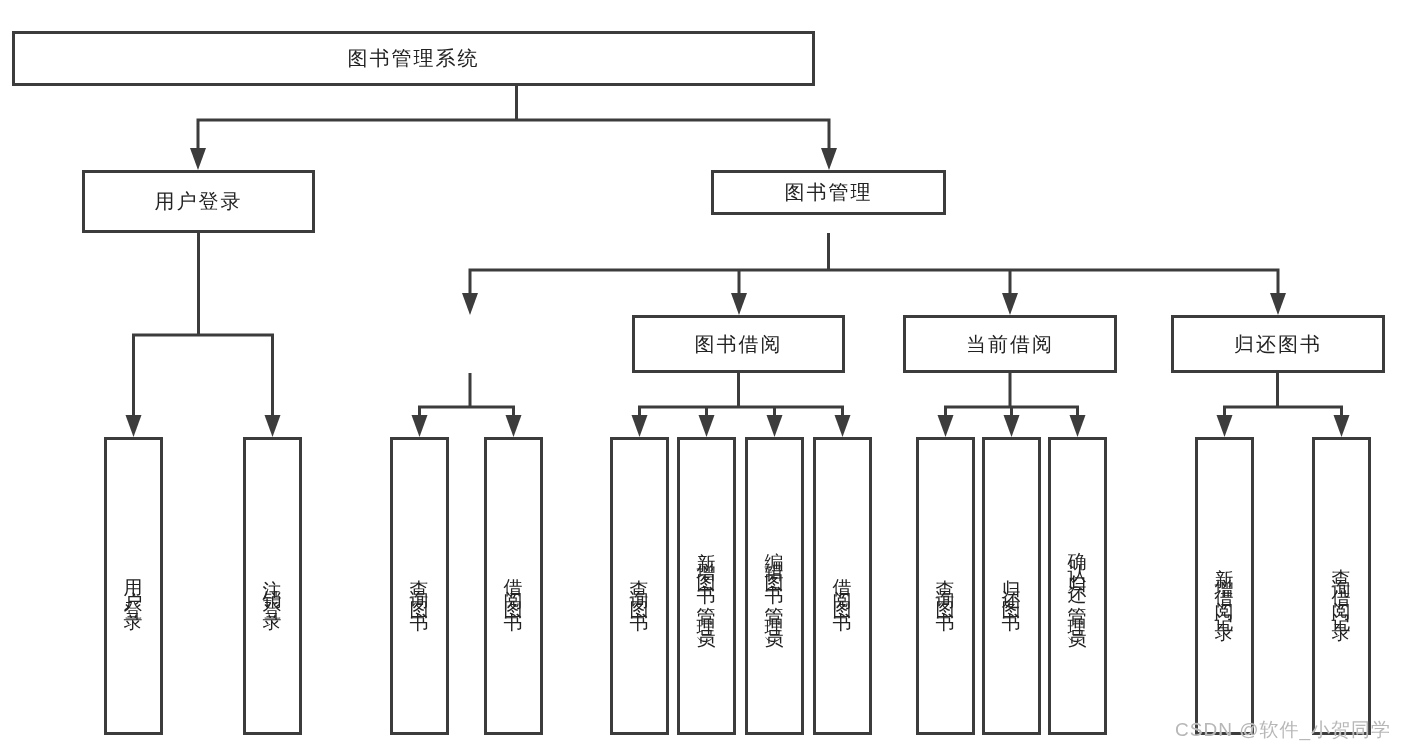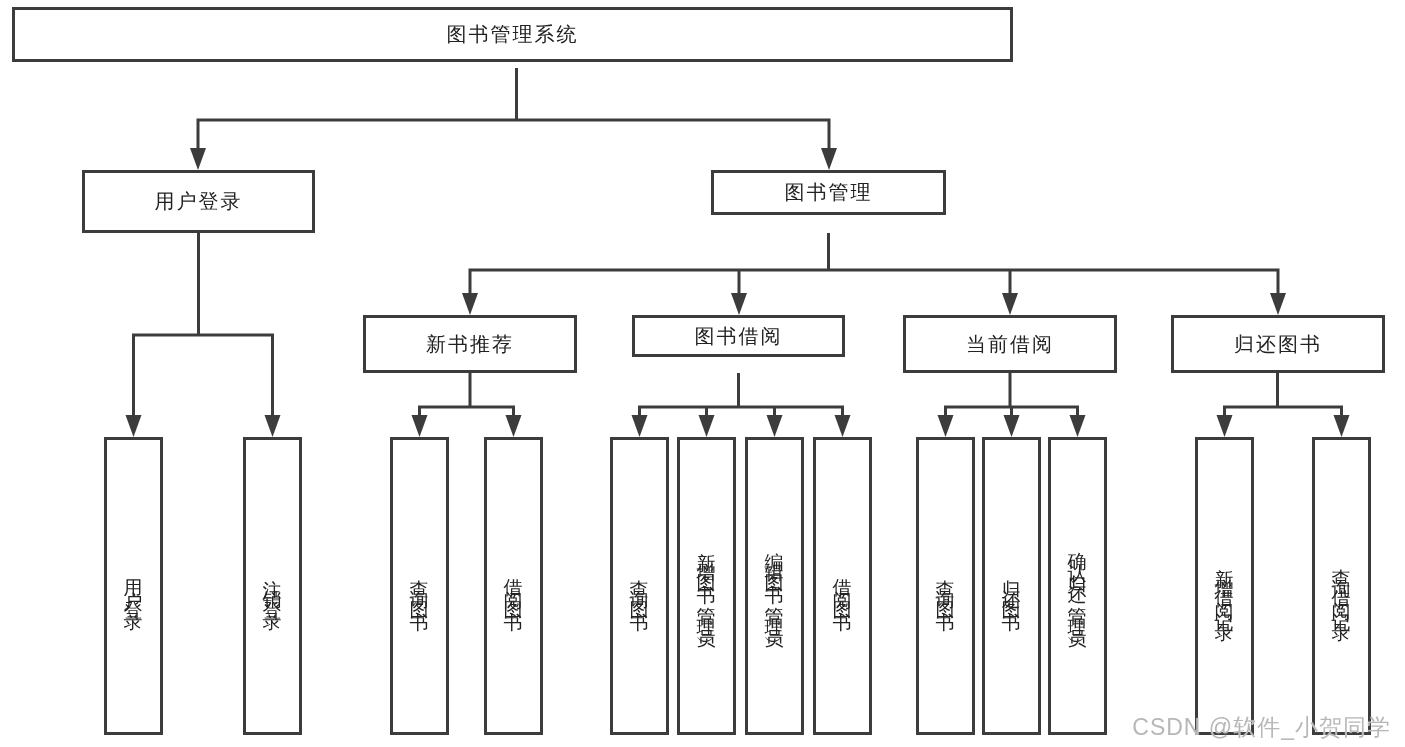--- a/index.html
+++ b/index.html
@@ -28,21 +28,21 @@
   .vnode span{
     writing-mode:vertical-rl;
     font-size:19px;
     letter-spacing:11px;
     line-height:1;
     color:#222222;
   }
   .watermark{
     position:absolute;
     right:14px;bottom:4px;
-    font-size:23px;
+    font-size:19px;
     color:#b7b7b7;
     letter-spacing:1px;
     text-shadow:0 0 1px #ffffff;
     white-space:nowrap;
   }
 </style>
 </head>
 <body>
 
 <div class="canvas">
@@ -80,35 +80,32 @@
       <polygon points="766.5,415 782.5,415 774.5,437"></polygon>
       <polygon points="834.5,415 850.5,415 842.5,437"></polygon>
       <polygon points="937.5,415 953.5,415 945.5,437"></polygon>
       <polygon points="1003.5,415 1019.5,415 1011.5,437"></polygon>
       <polygon points="1069.5,415 1085.5,415 1077.5,437"></polygon>
       <polygon points="1216.5,415 1232.5,415 1224.5,437"></polygon>
       <polygon points="1333.5,415 1349.5,415 1341.5,437"></polygon>
     </g>
   </svg>
 
-  <div class="node hnode" style="left:12px;top:7px;width:1001px;height:55px">
+  <div class="node hnode" style="left:12px;top:31px;width:803px;height:55px">
     <span>图书管理系统</span>
   </div>
 
   <div class="node hnode" style="left:82px;top:170px;width:233px;height:63px">
     <span>用户登录</span>
   </div>
   <div class="node hnode" style="left:711px;top:170px;width:235px;height:45px">
     <span>图书管理</span>
   </div>
 
-  <div class="node hnode" style="left:363px;top:315px;width:214px;height:58px">
-    <span>新书推荐</span>
-  </div>
-  <div class="node hnode" style="left:632px;top:315px;width:213px;height:42px">
+  <div class="node hnode" style="left:632px;top:315px;width:213px;height:58px">
     <span>图书借阅</span>
   </div>
   <div class="node hnode" style="left:903px;top:315px;width:214px;height:58px">
     <span>当前借阅</span>
   </div>
   <div class="node hnode" style="left:1171px;top:315px;width:214px;height:58px">
     <span>归还图书</span>
   </div>
 
   <div class="node vnode" style="left:104px;top:437px;width:59px;height:298px">

